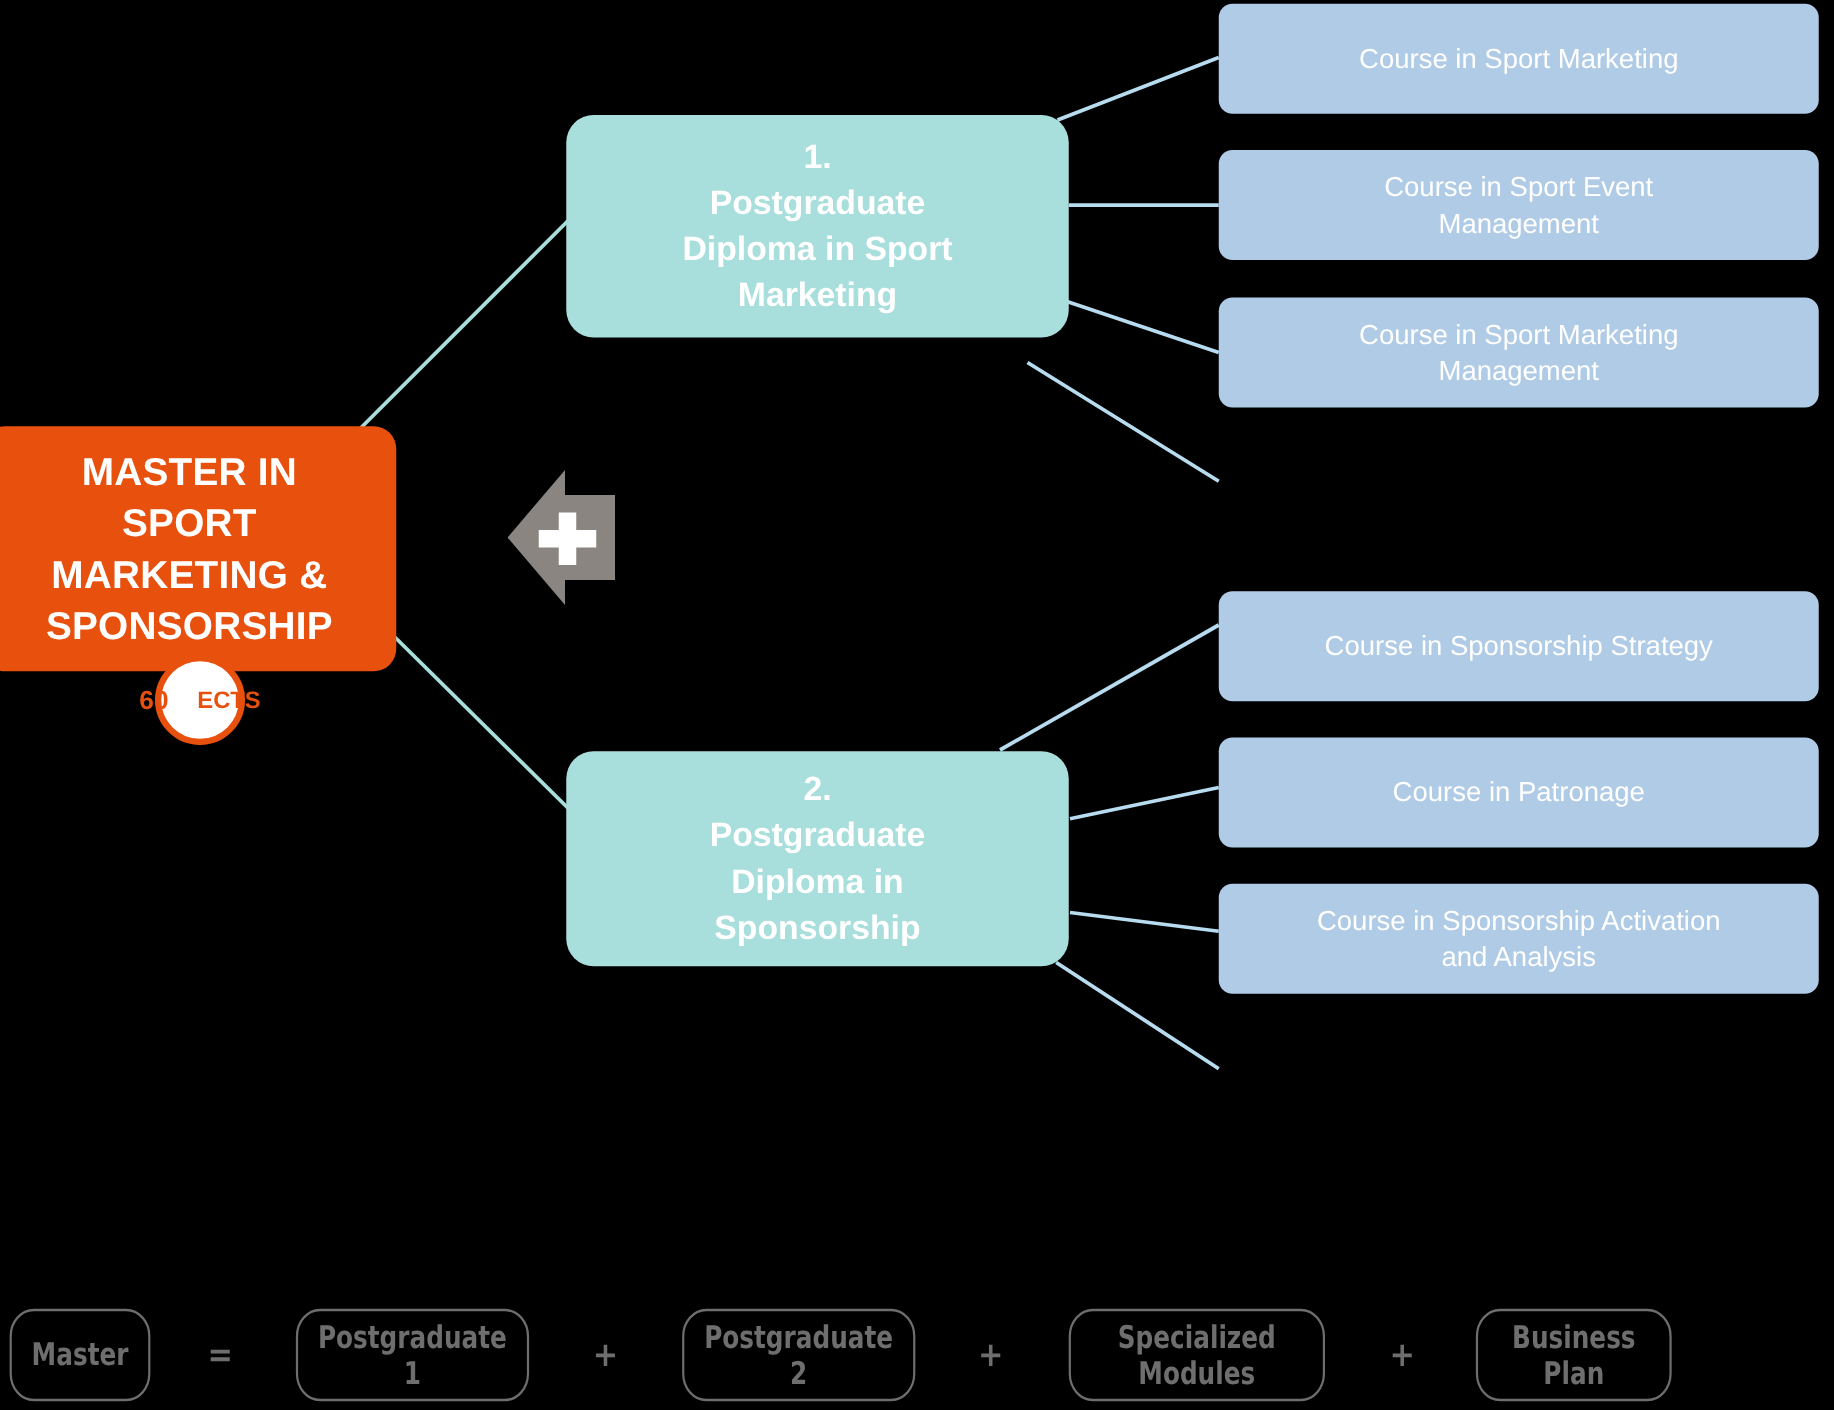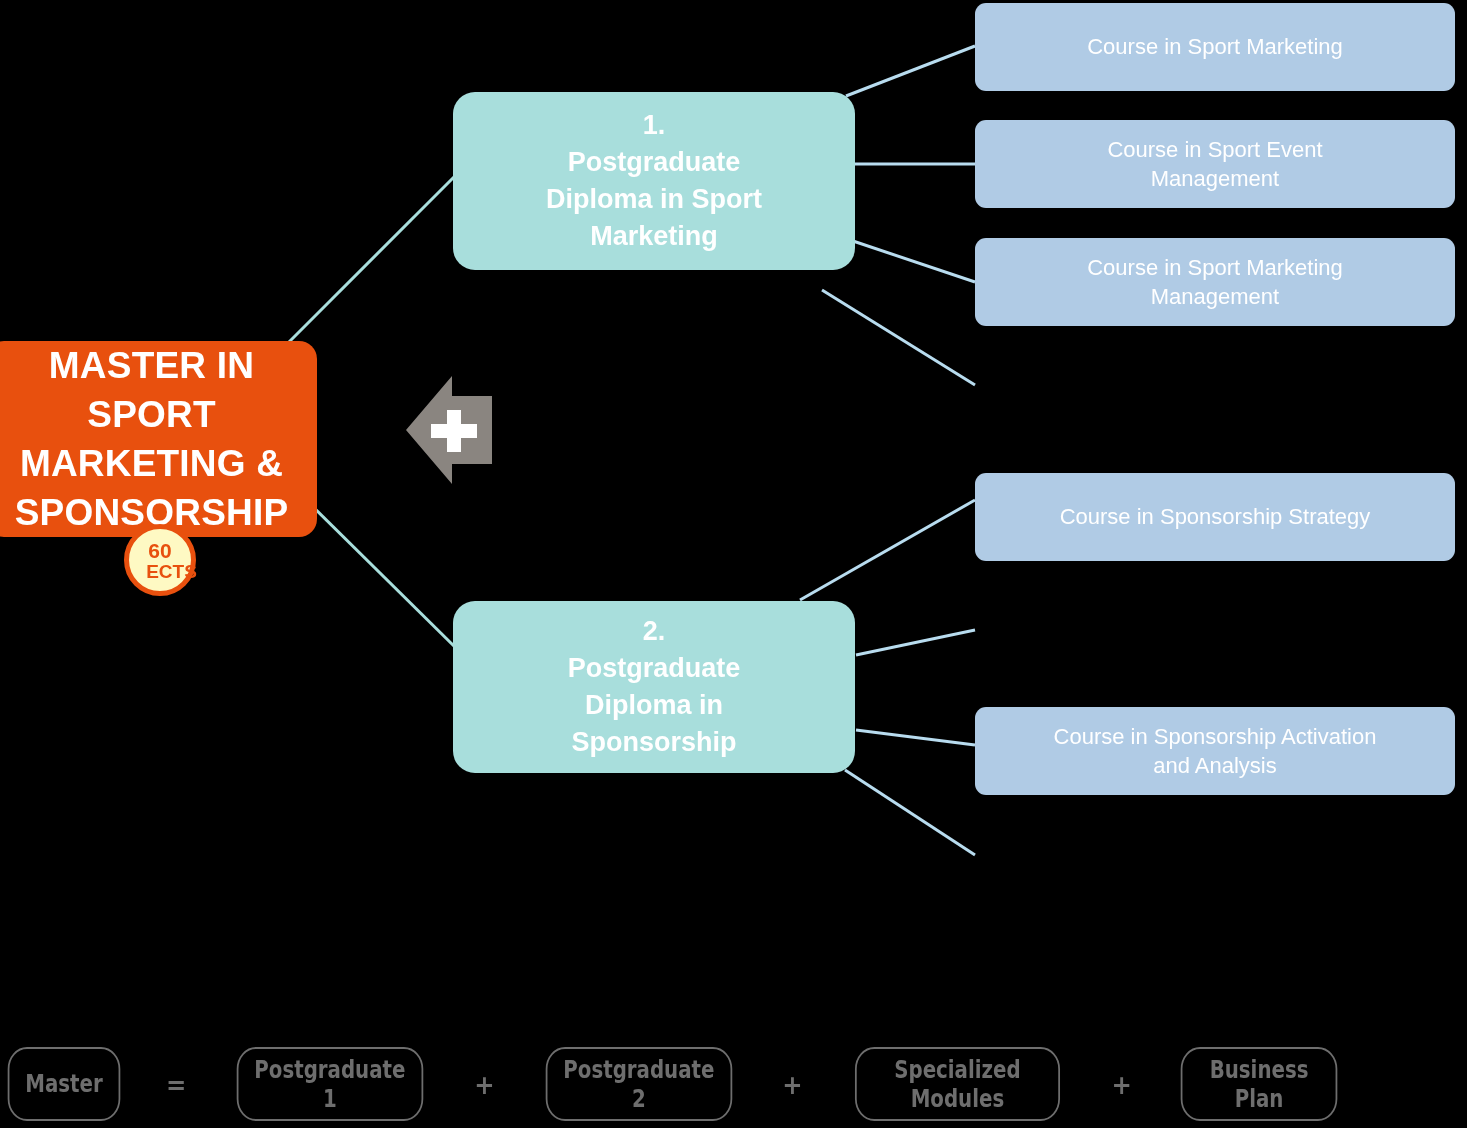--- a/index.html
+++ b/index.html
@@ -34,39 +34,39 @@
     background: #E8500E;
     border-radius: 18px;
     display: flex;
     align-items: center;
     justify-content: center;
     box-sizing: border-box;
     padding: 4px 14px 4px 14px;
   }
   .master-label {
     color: #ffffff;
-    font-size: 37px;
+    font-size: 31px;
     font-weight: bold;
     line-height: 1.33;
     text-align: center;
     letter-spacing: 0.2px;
     white-space: pre-line;
   }
   .ects-badge {
     position: absolute;
     left: 124px;
     top: 524px;
     width: 72px;
     height: 72px;
     border-radius: 50%;
-    background: #fef9c3;
+    background: #ffffff;
     border: 5px solid #E8500E;
     box-sizing: border-box;
     display: flex;
-    flex-direction: column;
+    flex-direction: row;
     align-items: center;
     justify-content: center;
     line-height: 1.0;
   }
   .ects-num {
     color: #E8500E;
     font-size: 21px;
     font-weight: bold;
   }
   .ects-unit {
@@ -238,20 +238,23 @@
     <div class="course-label">Course in Sport Event
 Management</div>
   </div>
   <div class="course-node" style="top:238px">
     <div class="course-label">Course in Sport Marketing
 Management</div>
   </div>
   <div class="course-node" style="top:473px">
     <div class="course-label">Course in Sponsorship Strategy</div>
   </div>
+  <div class="course-node" style="top:590px">
+    <div class="course-label">Course in Patronage</div>
+  </div>
   <div class="course-node" style="top:707px">
     <div class="course-label">Course in Sponsorship Activation
 and Analysis</div>
   </div>
 
   <div class="formula">
     <div class="formula-pill" id="pill-master">Master</div>
     <div class="formula-op">=</div>
     <div class="formula-pill" id="pill-postgrad-1">Postgraduate 1</div>
     <div class="formula-op">+</div>

